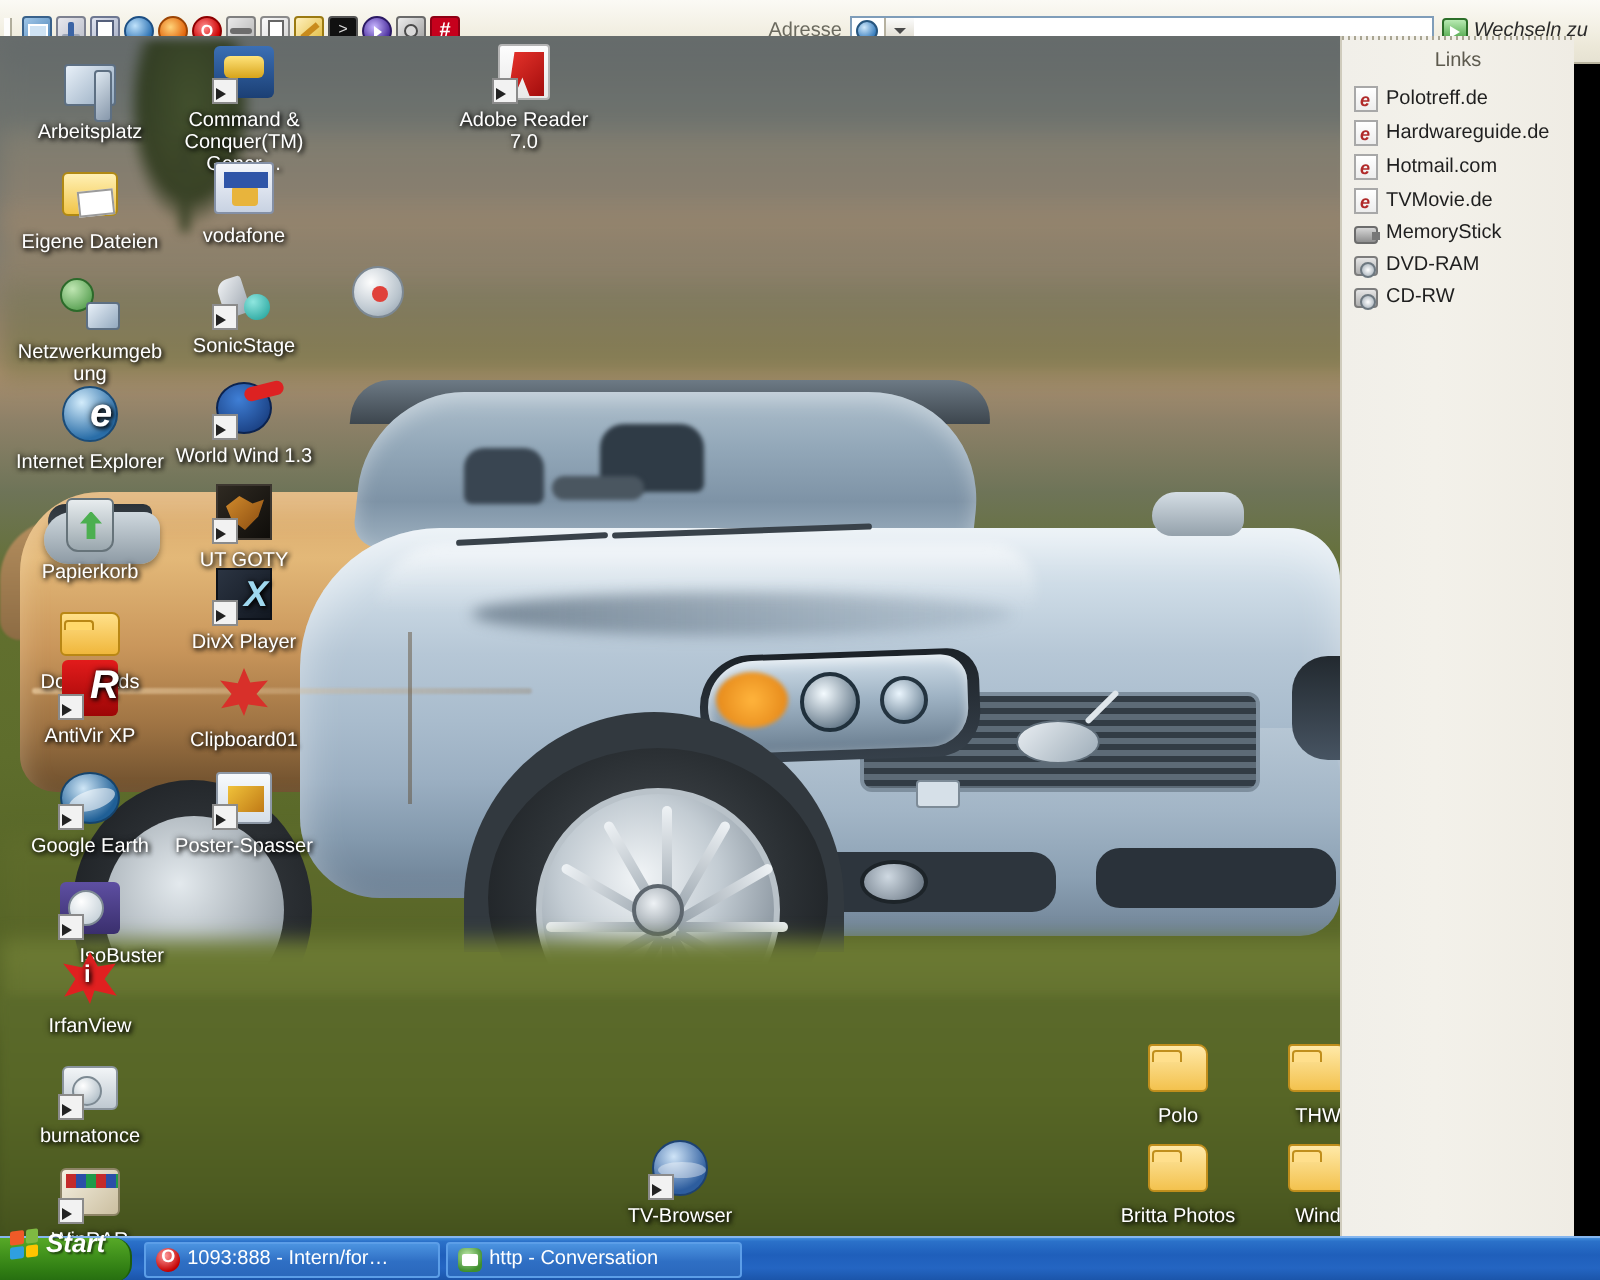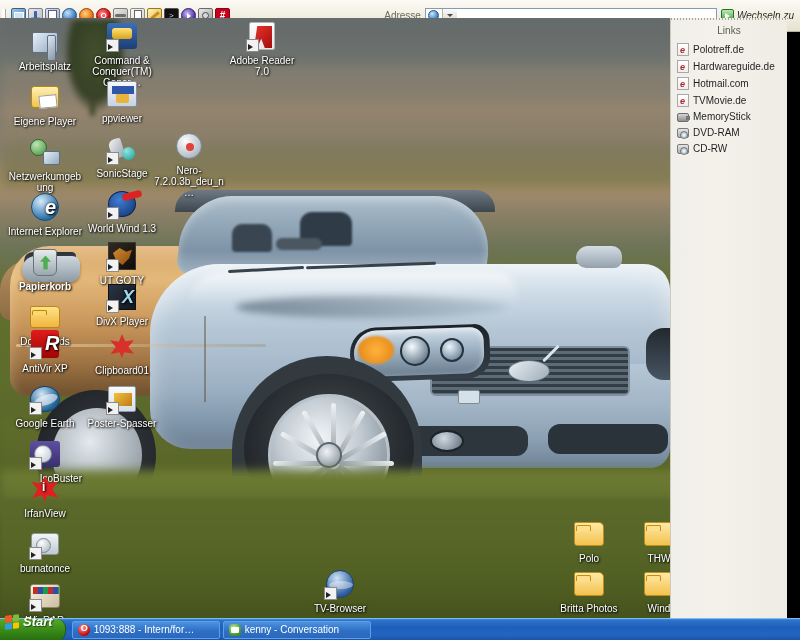--- a/index.html
+++ b/index.html
@@ -560,38 +560,38 @@
           <span class="ic-computer" style="position: relative;">
             <span class="ic-computer-b"></span>
           </span>
         </div>
         <span class="lbl">Arbeitsplatz</span>
       </div>
       <div class="dicon" style="left: 8px; top: 63px;">
         <div class="glyph">
           <span class="ic-docs" style="position: relative;"></span>
         </div>
-        <span class="lbl">Eigene Player</span>
+        <span class="lbl">Eigene Dateien</span>
       </div>
       <div class="dicon" style="left: 8px; top: 118px;">
         <div class="glyph">
           <span class="ic-net" style="position: relative;">
             <span class="globe"></span>
             <span class="pc"></span>
           </span>
         </div>
         <span class="lbl">Netzwerkumgebung</span>
       </div>
       <div class="dicon" style="left: 8px; top: 173px;">
         <div class="glyph">
           <span class="ic-ie" style="position: relative;"></span>
         </div>
         <span class="lbl">Internet Explorer</span>
       </div>
-      <div class="dicon" style="left: 8px; top: 228px; font-weight: bold;">
+      <div class="dicon" style="left: 8px; top: 228px;">
         <div class="glyph">
           <span class="ic-bin" style="position: relative;"></span>
         </div>
         <span class="lbl">Papierkorb</span>
       </div>
       <div class="dicon" style="left: 8px; top: 283px;">
         <div class="glyph">
           <span class="ic-folder-y" style="position: relative;"></span>
         </div>
         <span class="lbl">Downloads</span>
@@ -635,21 +635,21 @@
       <div class="dicon" style="left: 85px; top: 2px;">
         <div class="glyph shortcut">
           <span class="ic-cc" style="position: relative;"></span>
         </div>
         <span class="lbl">Command &amp; Conquer(TM) Gener…</span>
       </div>
       <div class="dicon" style="left: 85px; top: 60px;">
         <div class="glyph">
           <span class="ic-ppv" style="position: relative;"></span>
         </div>
-        <span class="lbl">ppviewer</span>
+        <span class="lbl">vodafone</span>
       </div>
       <div class="dicon" style="left: 85px; top: 115px;">
         <div class="glyph shortcut">
           <span class="ic-sonic" style="position: relative;">
             <span class="s1"></span>
             <span class="s2"></span>
           </span>
         </div>
         <span class="lbl">SonicStage</span>
       </div>
@@ -686,21 +686,20 @@
       <div class="dicon" style="left: 225px; top: 2px;">
         <div class="glyph shortcut">
           <span class="ic-adobe" style="position: relative;"></span>
         </div>
         <span class="lbl">Adobe Reader 7.0</span>
       </div>
       <div class="dicon" style="left: 152px; top: 112px;">
         <div class="glyph">
           <span class="ic-nero" style="position: relative;"></span>
         </div>
-        <span class="lbl">Nero-7.2.0.3b_deu_n…</span>
       </div>
       <div class="dicon" style="left: 303px; top: 550px;">
         <div class="glyph shortcut">
           <span class="ic-tvb" style="position: relative;"></span>
         </div>
         <span class="lbl">TV-Browser</span>
       </div>
       <div class="dicon" style="left: 552px; top: 500px;">
         <div class="glyph">
           <span class="ic-folder-big" style="position: relative;"></span>
@@ -772,21 +771,21 @@
       </span>
     <span>Start</span>
   </div>
   <div id="task-list">
       <div class="task-btn">
         <span class="task-ico ti-opera"></span>
         <span class="task-lbl">1093:888 - Intern/for…</span>
       </div>
       <div class="task-btn">
         <span class="task-ico ti-msn"></span>
-        <span class="task-lbl">kenny - Conversation</span>
+        <span class="task-lbl">http - Conversation</span>
       </div>
     </div>
   <div id="tray">
     <span id="tray-grip"></span>
     <span id="tray-icons" style="display:flex;align-items:center;gap:3px">
         <span class="tray-ico t-shield"></span>
         <span class="tray-ico t-search"></span>
         <span class="tray-ico t-net"></span>
         <span class="tray-ico t-green"></span>
         <span class="tray-ico t-av"></span>

